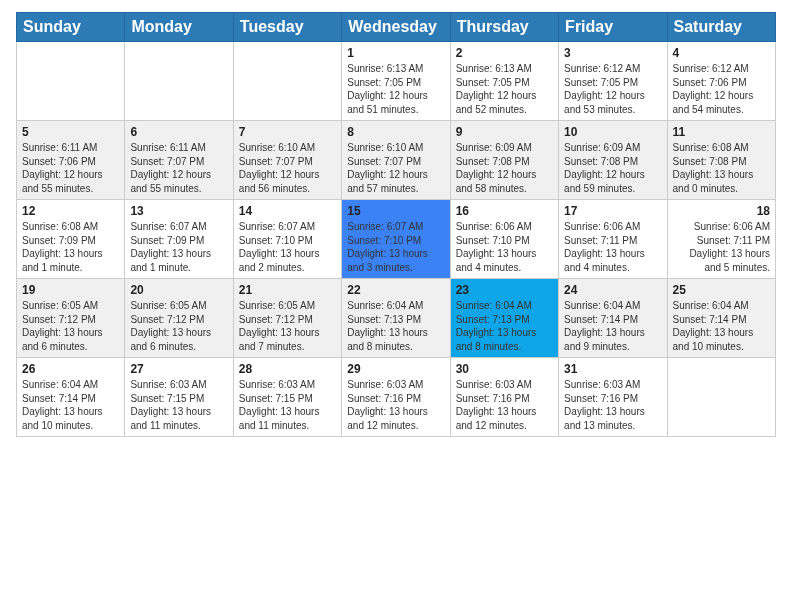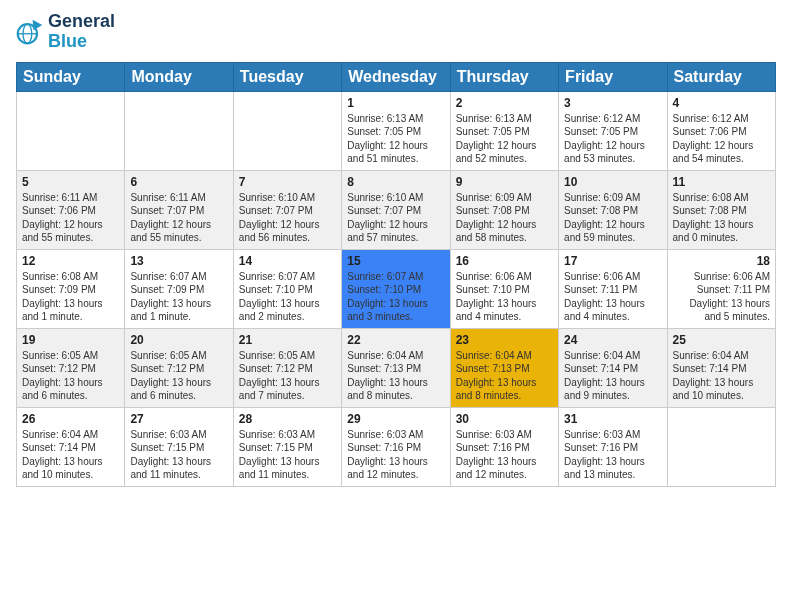--- a/index.html
+++ b/index.html
@@ -97,41 +97,20 @@
       line-height: 1.35;
     }
     .empty-cell {
       background: #fff !important;
     }
   </style>
 </head>
 <body>
 
 <div class="page">
-  <div class="header">
-    <div class="logo">
-      <svg class="logo-icon" viewBox="0 0 32 32" xmlns="http://www.w3.org/2000/svg">
-        <rect x="0" y="0" width="32" height="32" fill="none"></rect>
-
-        <circle cx="13" cy="18" r="11" fill="none" stroke="#2196c4" stroke-width="2.5"></circle>
-        <ellipse cx="13" cy="18" rx="5" ry="11" fill="none" stroke="#2196c4" stroke-width="1.5"></ellipse>
-        <line x1="2" y1="18" x2="24" y2="18" stroke="#2196c4" stroke-width="1.5"></line>
-
-        <polygon points="19,2 30,8 20,14" fill="#2196c4"></polygon>
-      </svg>
-      <div>
-        <div class="logo-text">General</div>
-        <div class="logo-text"><span>Blue</span></div>
-      </div>
-    </div>
-    <div class="title-block">
-      <div class="month-title"></div>
-      <div class="location-title"></div>
-    </div>
-  </div>
 
   <table class="calendar">
     <thead>
       <tr>
 
       <th>Sunday</th>
           <th>Monday</th>
           <th>Tuesday</th>
           <th>Wednesday</th>
           <th>Thursday</th>
@@ -298,21 +277,21 @@
 Daylight: 13 hours
 and 7 minutes.</div>
           </td>
           <td style="background: rgb(240, 240, 240);">
             <span class="day-num">22</span>
             <div class="day-info" style="white-space: pre-line;">Sunrise: 6:04 AM
 Sunset: 7:13 PM
 Daylight: 13 hours
 and 8 minutes.</div>
           </td>
-          <td style="background: #eab308;">
+          <td style="background: #0ea5e9;">
             <span class="day-num">23</span>
             <div class="day-info" style="white-space: pre-line;">Sunrise: 6:04 AM
 Sunset: 7:13 PM
 Daylight: 13 hours
 and 8 minutes.</div>
           </td>
           <td style="background: rgb(240, 240, 240);">
             <span class="day-num">24</span>
             <div class="day-info" style="white-space: pre-line;">Sunrise: 6:04 AM
 Sunset: 7:14 PM

